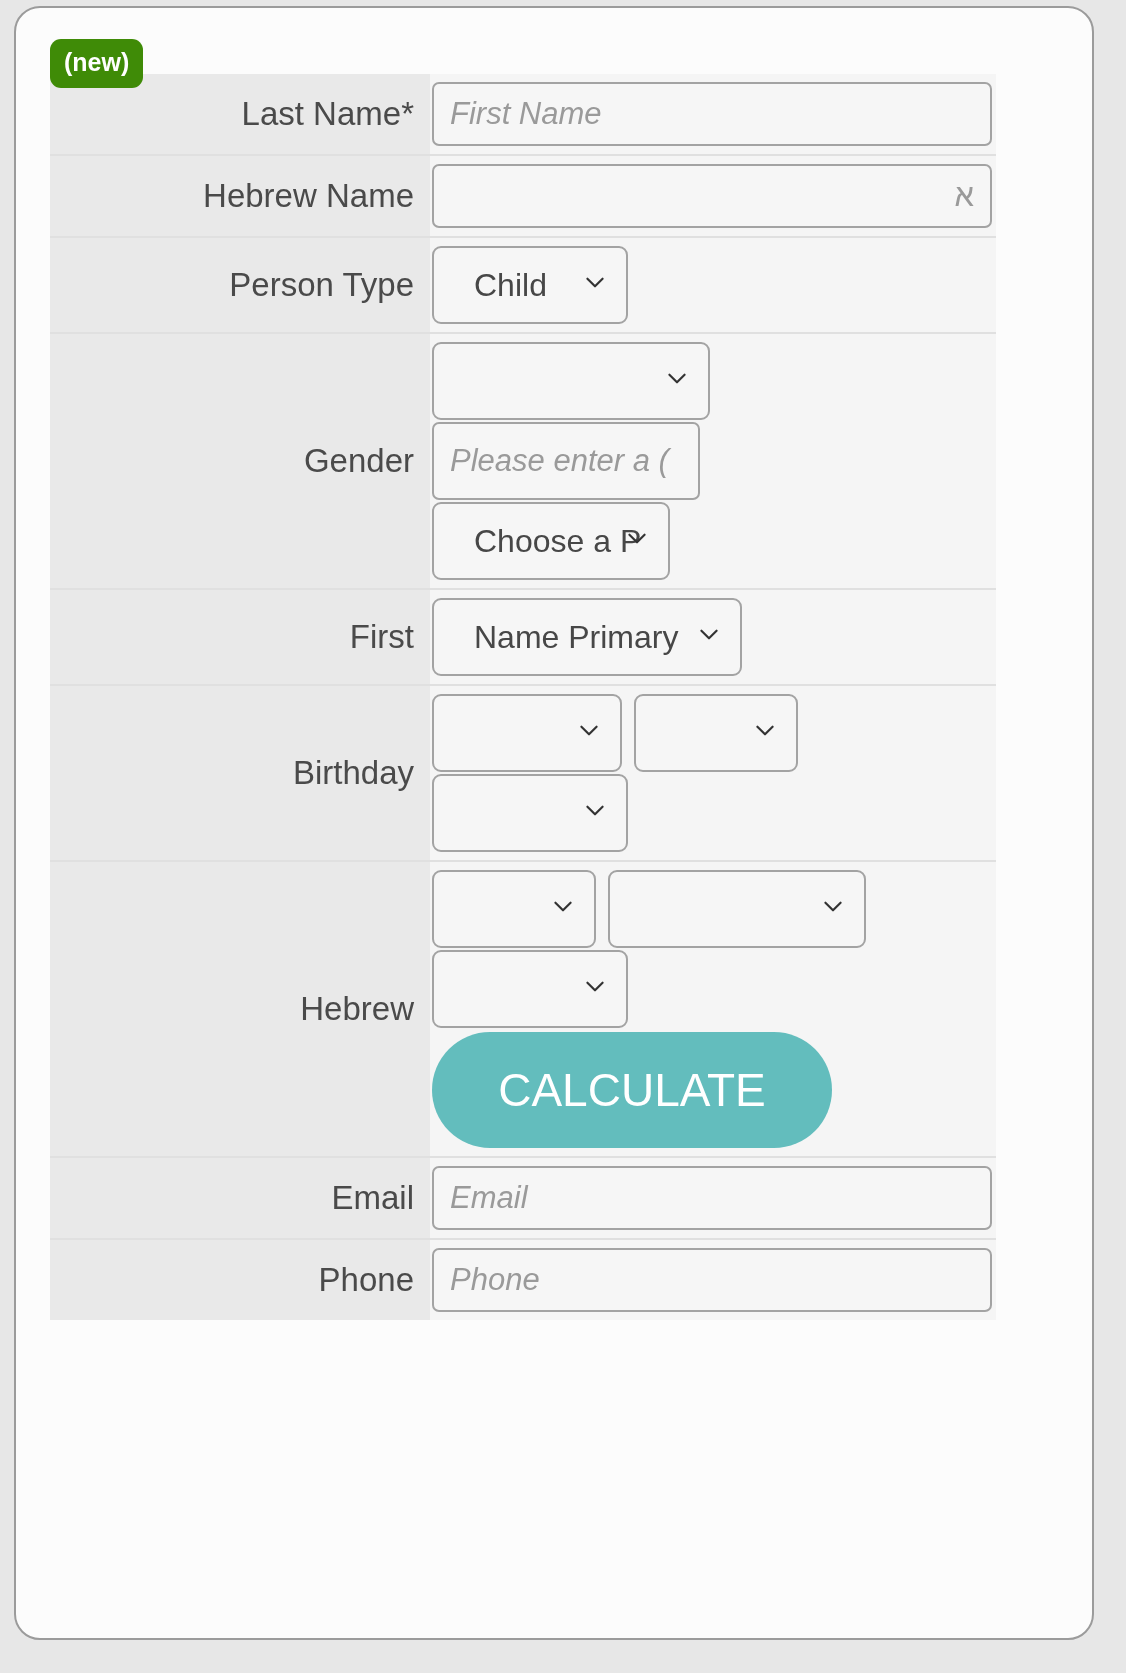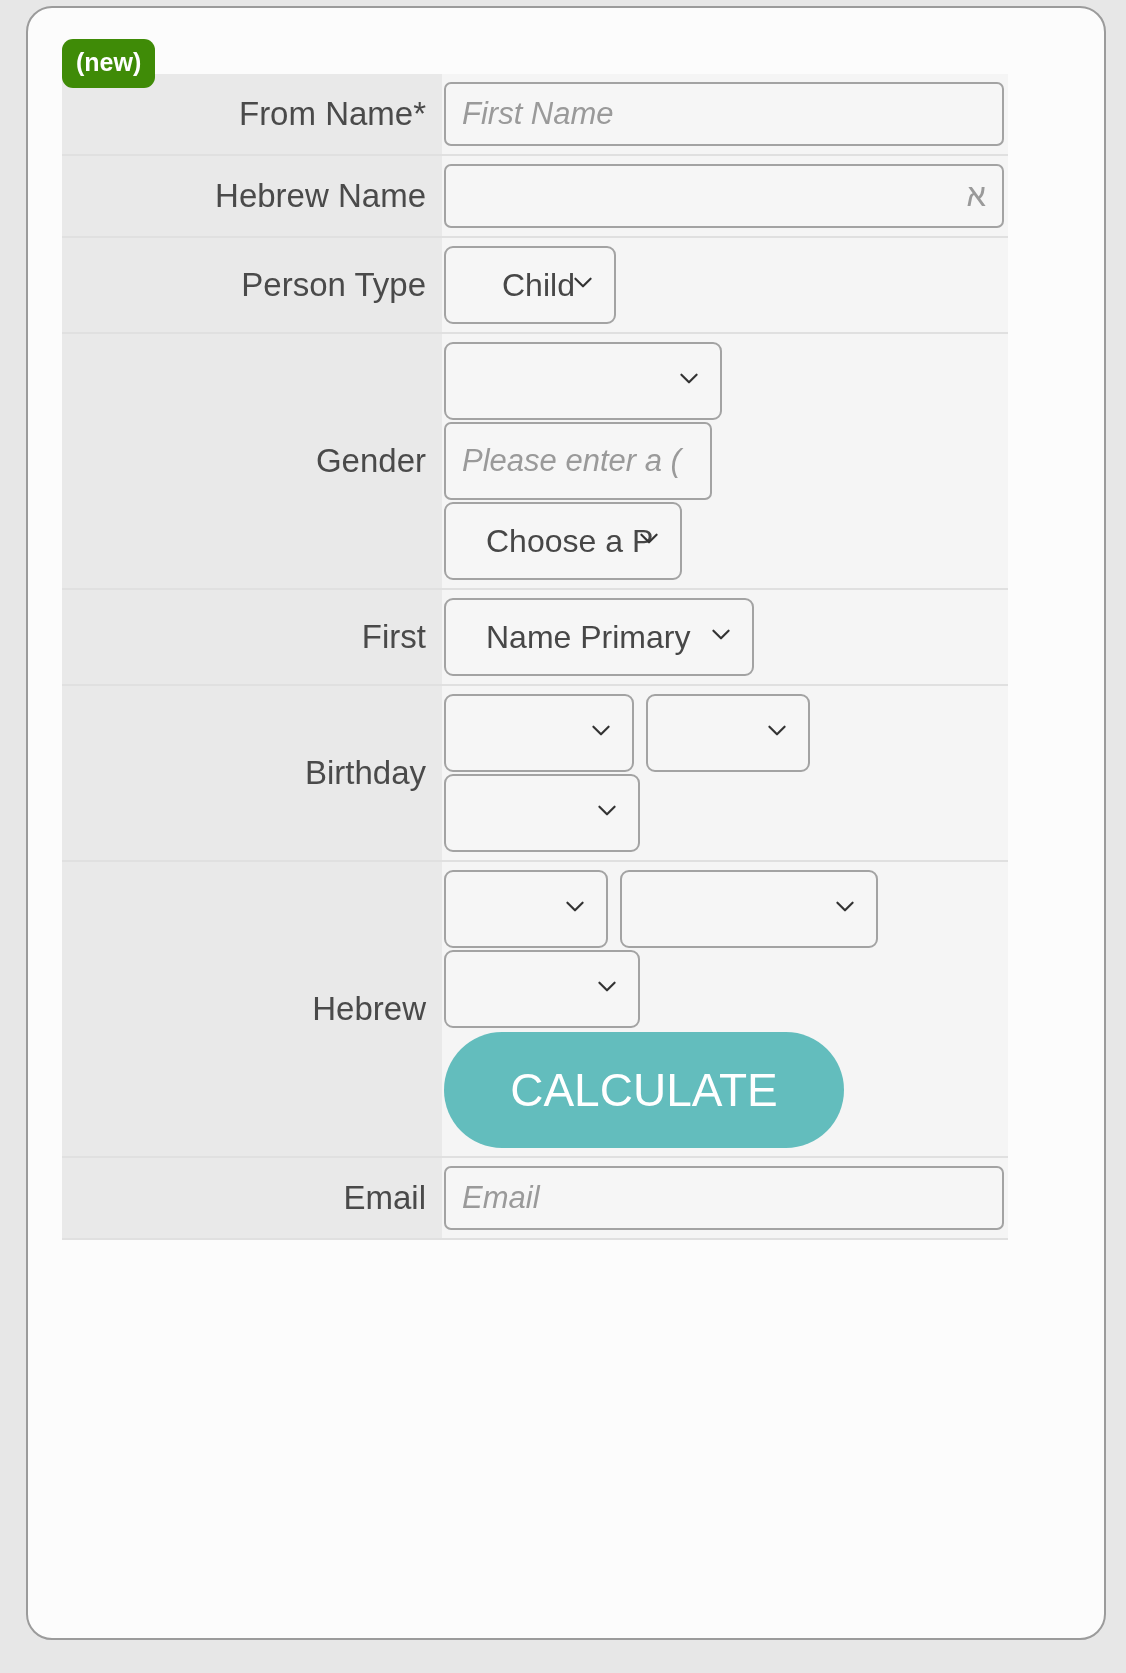--- a/index.html
+++ b/index.html
@@ -20,21 +20,20 @@
   .person-card {
     position: absolute;
     left: 14px;
     top: 6px;
     width: 1080px;
     height: 1634px;
     background: #fcfcfc;
     border: 2px solid #9b9b9b;
     border-radius: 26px;
     box-sizing: border-box;
-    margin-left: 12px;
   }
 
   
   .new-badge {
     position: absolute;
     left: 34px;
     top: 31px;
     background: #3f8b07;
     color: #ffffff;
     font-weight: bold;
@@ -197,21 +196,21 @@
 <div id="page">
 
   <div class="person-card">
 
     <div class="new-badge">(new)</div>
 
     <table class="field-table">
       <tbody>
 
         <tr class="field-row">
-          <td class="label-cell">From Name*</td>
+          <td class="label-cell">Last Name*</td>
           <td class="control-cell">
             <div class="row-pad">
               <input class="txt" type="text" style="width: 560px;" placeholder="First Name">
             </div>
           </td>
         </tr>
 
 
         <tr class="field-row">
           <td class="label-cell">Hebrew Name</td>
@@ -219,21 +218,21 @@
             <div class="row-pad">
               <input class="txt rtl" type="text" style="width: 560px;" placeholder="א">
             </div>
           </td>
         </tr>
 
         <tr class="field-row">
           <td class="label-cell">Person Type</td>
           <td class="control-cell">
             <div class="row-pad">
-              <div class="sel" style="width:172px;padding-left:16px;">
+              <div class="sel" style="width:196px;">
                 <span class="sel-txt">Child</span>
                 <span class="chev">
                   <svg viewBox="0 0 24 24" fill="none" stroke="#333" stroke-width="2" stroke-linecap="round" stroke-linejoin="round">
                     <polyline points="5,9 12,16 19,9"></polyline>
                   </svg>
                 </span>
               </div>
             </div>
           </td>
         </tr>
@@ -348,19 +347,27 @@
 
         <tr class="field-row">
           <td class="label-cell">Email</td>
           <td class="control-cell">
             <div class="row-pad">
               <input class="txt" type="text" style="width: 560px;" placeholder="Email">
             </div>
           </td>
         </tr>
 
+        <tr class="field-row last">
+          <td class="label-cell">Phone</td>
+          <td class="control-cell">
+            <div class="row-pad">
+              <input class="txt" type="text" style="width: 560px;" placeholder="Phone">
+            </div>
+          </td>
+        </tr>
 
       </tbody>
     </table>
 
 
   </div>
 </div>
 
 </body></html>

